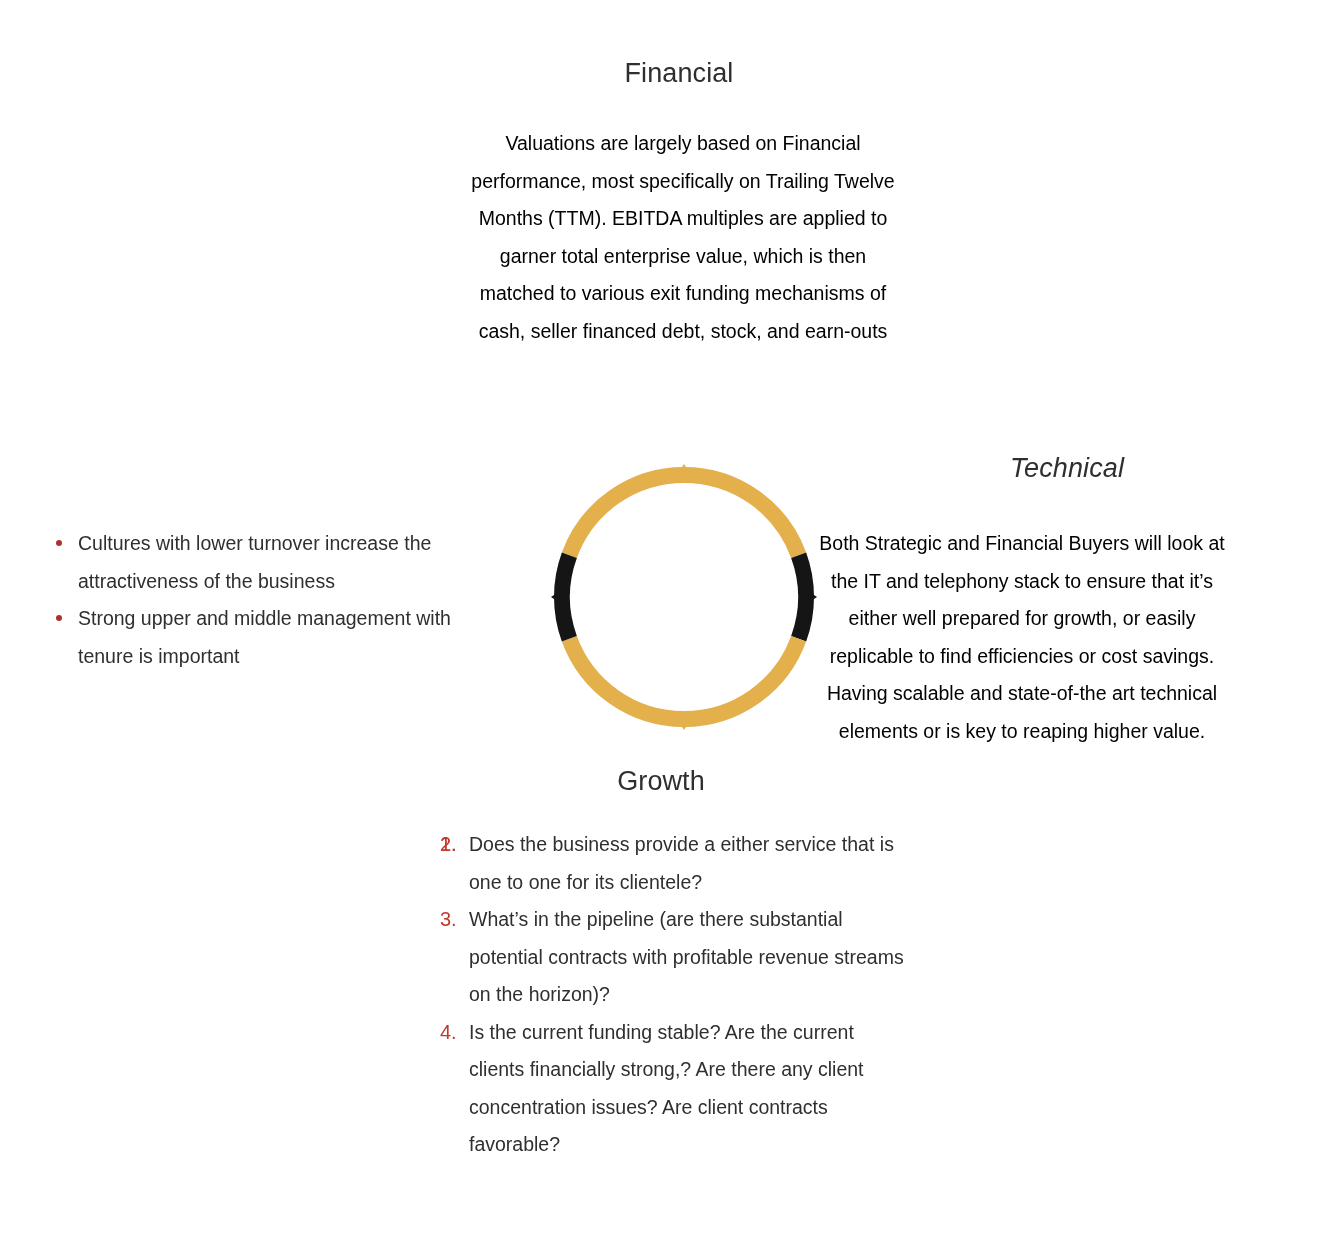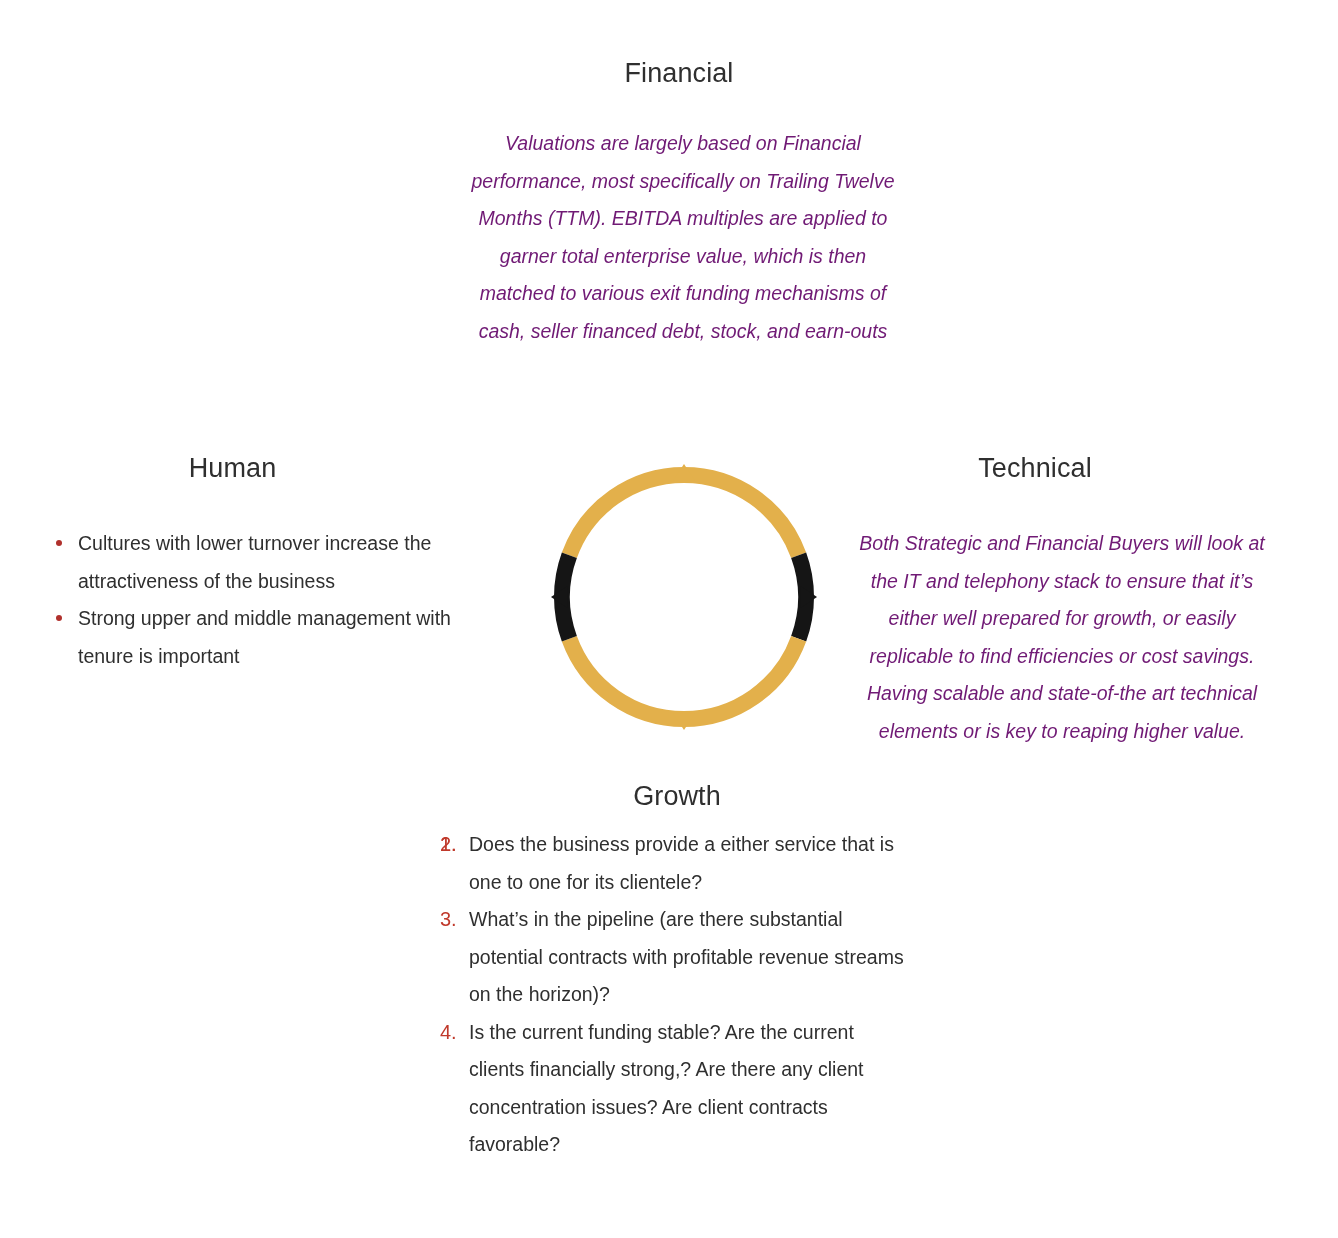--- a/index.html
+++ b/index.html
@@ -29,23 +29,22 @@
     letter-spacing: 0.1px;
     text-align: center;
     line-height: 1.2;
     white-space: nowrap;
   }
 
   .para {
     position: absolute;
     font-size: 19.5px;
     line-height: 37.5px;
-    color: #701a75;
+    color: #000000;
     text-align: center;
-    font-style: italic;
   }
 
   
   #financial-heading {
     left: 0; right: 0;
     top: 57px;
   }
   #financial-body {
     left: 463px;
     top: 125px;
@@ -80,36 +79,36 @@
     left: 8px;
     top: 15px;
     width: 6px;
     height: 6px;
     border-radius: 50%;
     background: #b0302c;
   }
 
   
   #technical-heading {
-    left: 880px;
+    left: 912px;
     top: 452px;
     width: 310px;
+    font-style: italic;
   }
   #technical-body {
-    left: 852px;
+    left: 812px;
     top: 525px;
     width: 420px;
   }
 
   
   #growth-heading {
-    left: 492px;
+    left: 476px;
     top: 765px;
     width: 370px;
-    margin-top: 15px;
   }
   #growth-list {
     position: absolute;
     left: 440px;
     top: 826px;
     width: 470px;
     margin: 0;
     padding: 0;
     list-style: none;
   }
@@ -143,21 +142,20 @@
   #circle-diagram svg { display: block; }
 </style>
 </head>
 <body>
 
 <div id="canvas">
 
   <div class="heading" id="financial-heading">Financial</div>
   <div class="para" id="financial-body">Valuations are largely based on Financial performance, most specifically on Trailing Twelve Months (TTM). EBITDA multiples are applied to garner total enterprise value, which is then matched to various exit funding mechanisms of cash, seller financed debt, stock, and earn-outs</div>
 
-  <div class="heading" id="human-heading">Human</div>
   <ul id="human-list">
     <li>
       <span class="bullet"></span>
       <span>Cultures with lower turnover increase the attractiveness of the business</span>
     </li>
     <li>
       <span class="bullet"></span>
       <span>Strong upper and middle management with tenure is important</span>
     </li>
   </ul>

